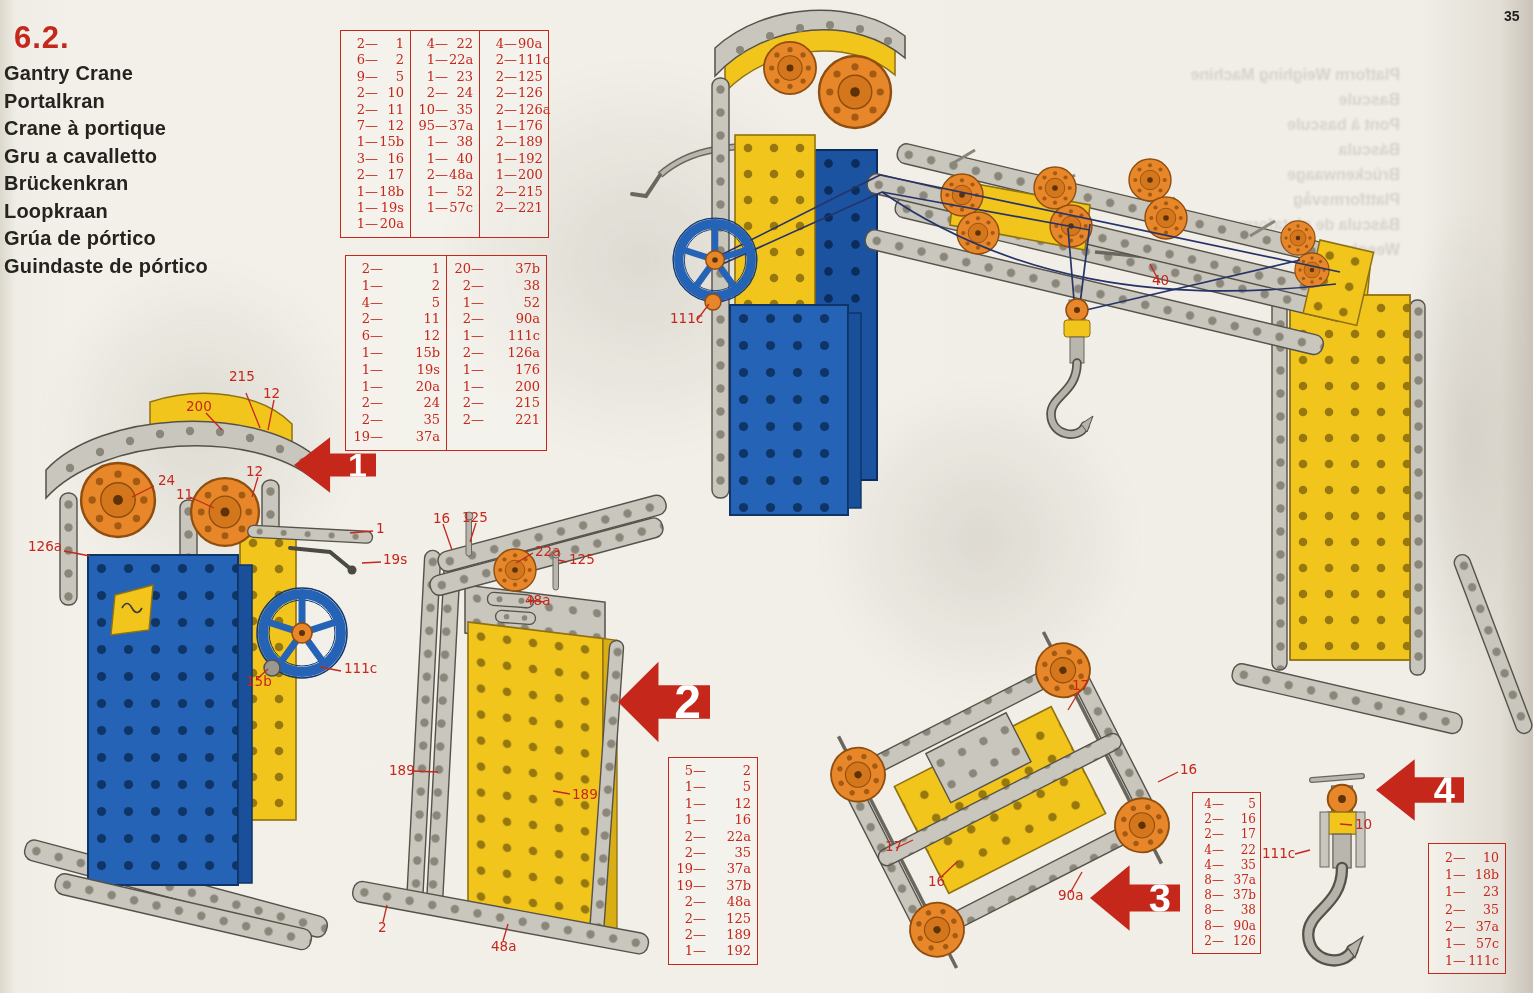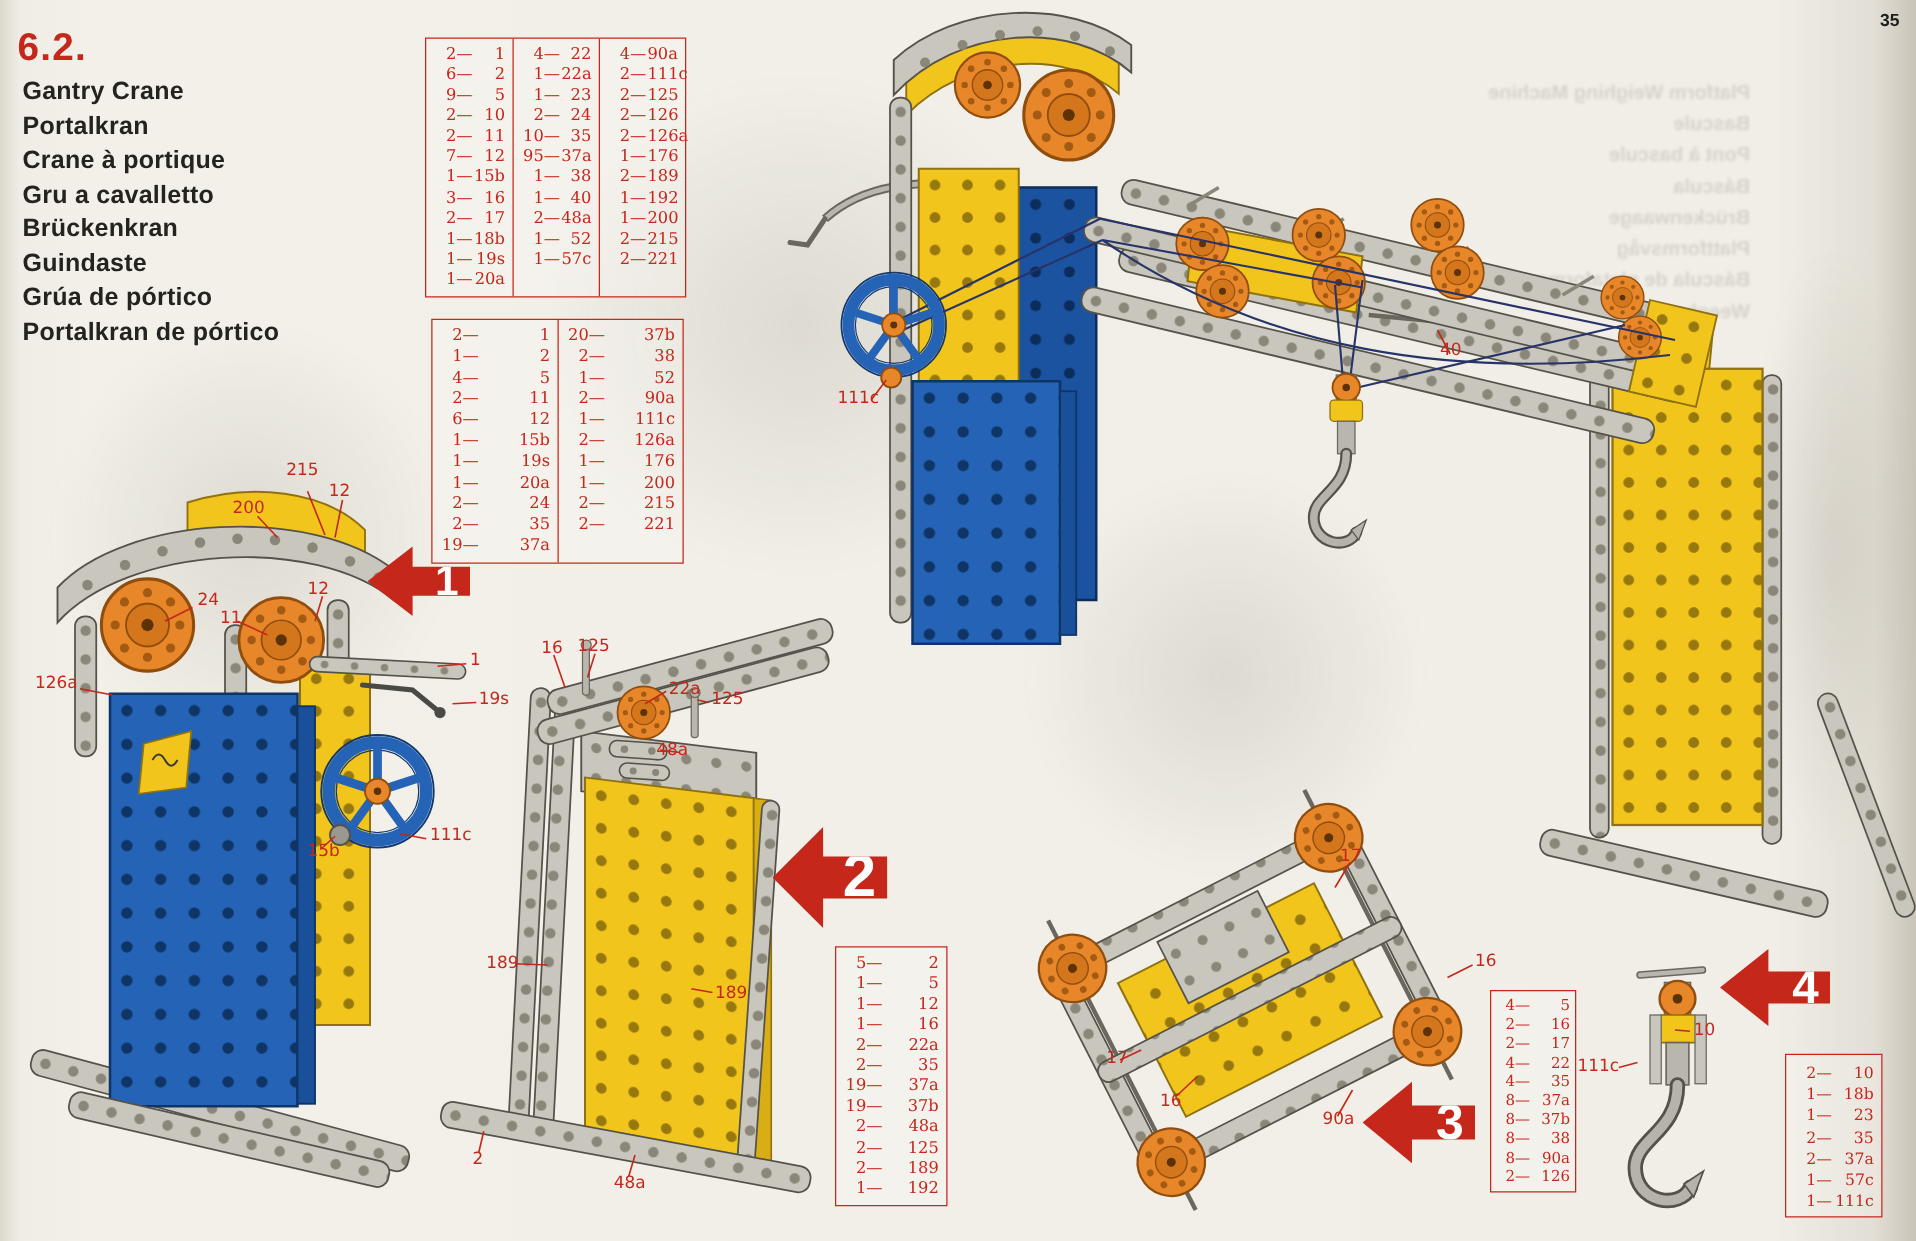--- a/index.html
+++ b/index.html
@@ -5,21 +5,21 @@
   *{box-sizing:border-box}
   body{margin:0;background:#777}
   #page{position:relative;width:1533px;height:993px;overflow:hidden;
     background:linear-gradient(90deg,#ddd8cc 0,#efede6 16px,#f2f0e9 70px,#f0eee7 1420px,#e2ded5 1500px,#c9c3b8 1533px);
     font-family:"Liberation Sans",sans-serif;}
   .blob{position:absolute;border-radius:50%;pointer-events:none;z-index:0;
     background:radial-gradient(closest-side,rgba(120,110,95,.16),rgba(120,110,95,0));filter:blur(7px)}
   #art{position:absolute;left:0;top:0;z-index:1;pointer-events:none}
   .pagenum{position:absolute;left:1504px;top:8px;font-weight:bold;font-size:14px;color:#1d1d1b;z-index:2}
   #sec{position:absolute;left:14px;top:20px;font-size:31px;font-weight:bold;color:var(--red,#c5271b);letter-spacing:1px;z-index:2}
-  #titles{position:absolute;left:18px;top:60px;z-index:2}
+  #titles{position:absolute;left:4px;top:60px;z-index:2}
   #titles div{font-size:20px;font-weight:bold;color:#24231f;line-height:27.5px;letter-spacing:.2px}
   .ptable{position:absolute;display:flex;border:1.7px solid var(--red,#c5271b);color:var(--red,#c5271b);
     font-family:"DejaVu Serif",serif;font-size:13px;background:rgba(252,250,244,.30);z-index:2}
   .pcol{padding:5px 6px 4px;display:flex;flex-direction:column}
   .pcol+.pcol{border-left:1.7px solid var(--red,#c5271b)}
   .prow{display:flex;align-items:baseline;line-height:16.4px;white-space:pre}
   .prow .q{min-width:18px;text-align:right}
   .prow .d{padding-right:1px}
   .prow .n{flex:1;text-align:right;min-width:24px}
   #t1{left:340px;top:30px}   #t1 .pcol{width:69px}
@@ -381,23 +381,23 @@
   </svg>
 
   <span class="pagenum">35</span>
   <div id="sec">6.2.</div>
   <div id="titles">
       <div>Gantry Crane</div>
       <div>Portalkran</div>
       <div>Crane à portique</div>
       <div>Gru a cavalletto</div>
       <div>Brückenkran</div>
-      <div>Guindaste</div>
+      <div>Loopkraan</div>
       <div>Grúa de pórtico</div>
-      <div>Portalkran de pórtico</div>
+      <div>Guindaste de pórtico</div>
     </div>
 
   <div id="t1" class="ptable">
     <div class="pcol">
         <div class="prow"><span class="q">2</span><span class="d">—</span><span class="n">1</span></div>
         <div class="prow"><span class="q">6</span><span class="d">—</span><span class="n">2</span></div>
         <div class="prow"><span class="q">9</span><span class="d">—</span><span class="n">5</span></div>
         <div class="prow"><span class="q">2</span><span class="d">—</span><span class="n">10</span></div>
         <div class="prow"><span class="q">2</span><span class="d">—</span><span class="n">11</span></div>
         <div class="prow"><span class="q">7</span><span class="d">—</span><span class="n">12</span></div>

